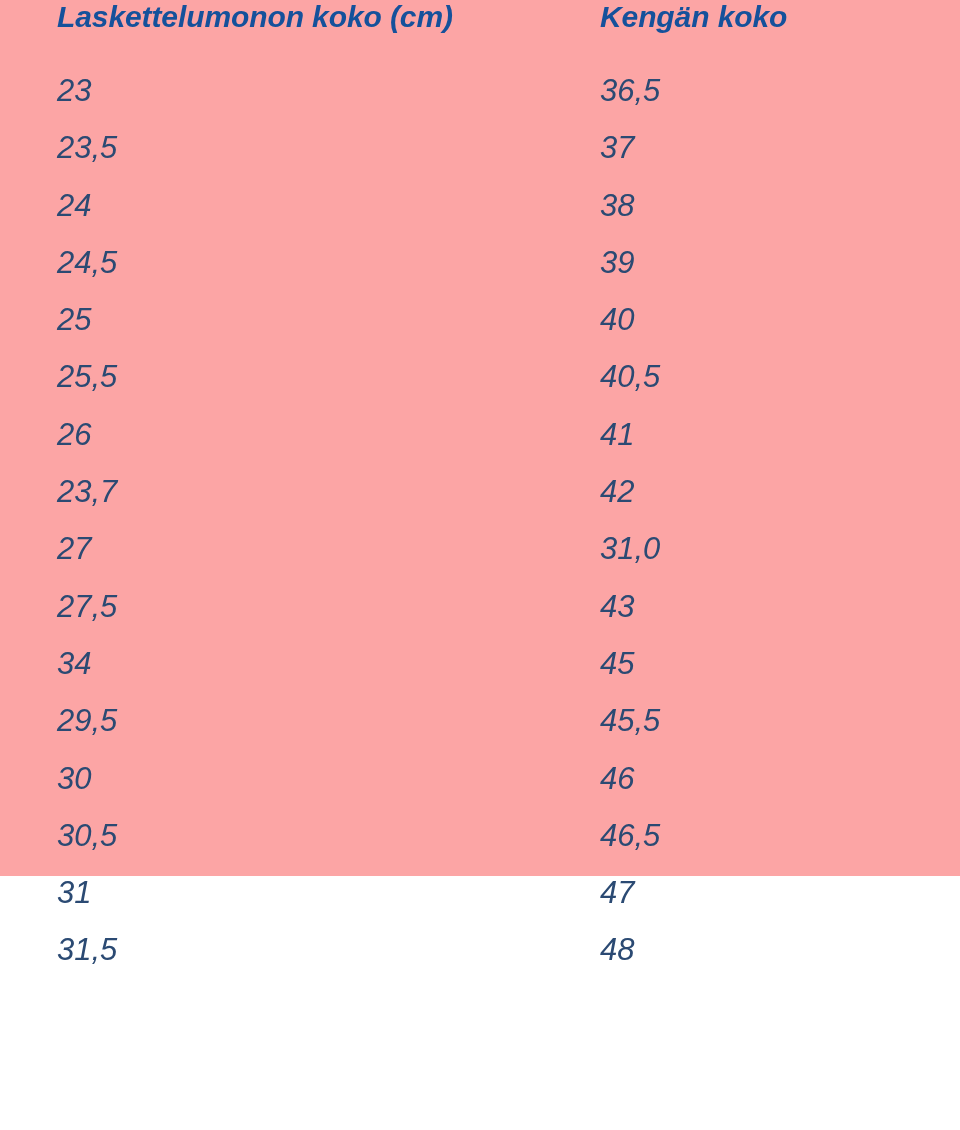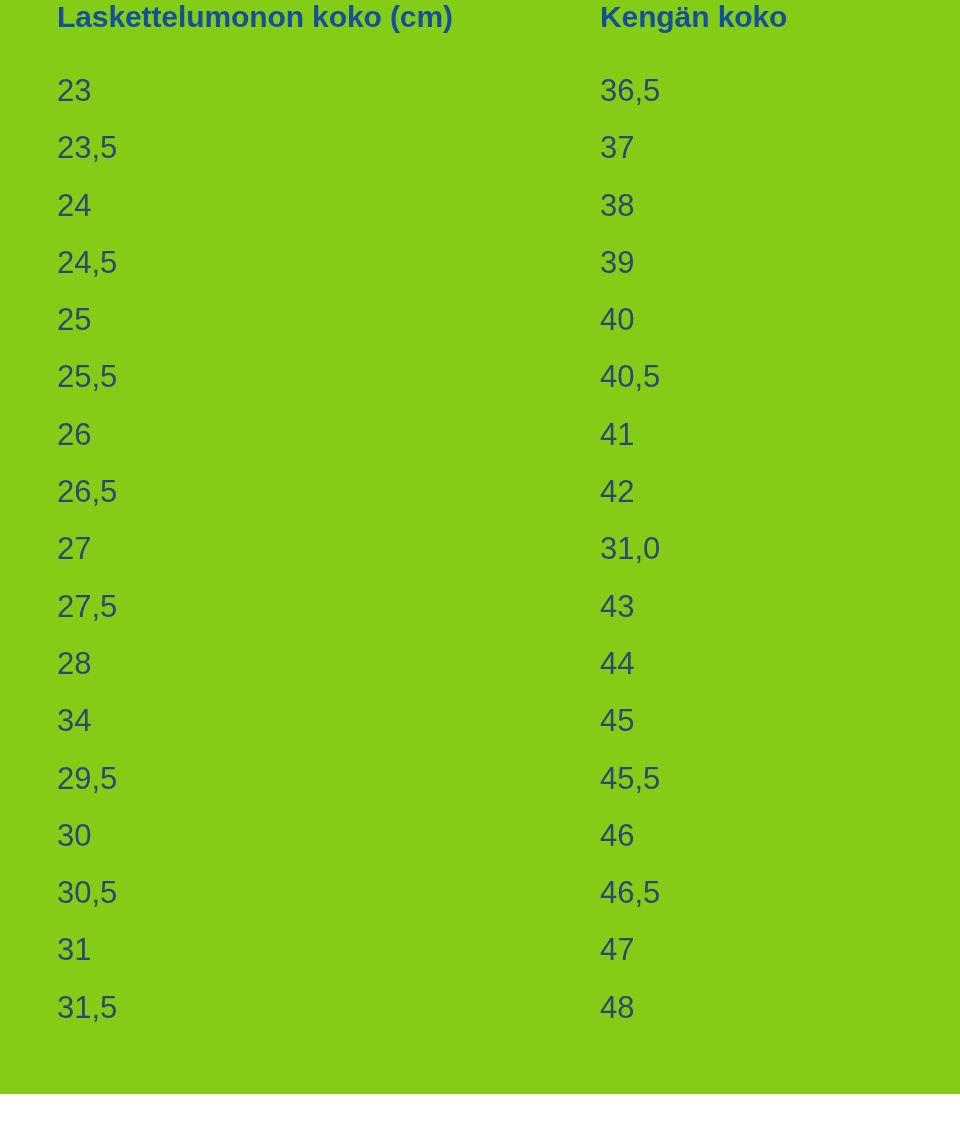--- a/index.html
+++ b/index.html
@@ -10,23 +10,24 @@
   body {
     width: 960px;
     height: 1130px;
     font-family: "Liberation Sans", sans-serif;
     -webkit-font-smoothing: antialiased;
     overflow: hidden;
   }
   .size-table-wrap {
     box-sizing: border-box;
     width: 960px;
-    height: 1094px;
+    height: 876px;
     padding: 0;
-    background: #84cc16;
+    background: #fca5a5;
+    font-style: italic;
   }
   table.size-table {
     border-collapse: collapse;
     border-spacing: 0;
     width: 960px;
     table-layout: fixed;
     margin: 0;
   }
   table.size-table col.c1 { width: 543px; }
   table.size-table col.c2 { width: 417px; }
@@ -103,34 +104,30 @@
         </tr>
         <tr>
           <td class="col-boot">25,5</td>
           <td class="col-shoe">40,5</td>
         </tr>
         <tr>
           <td class="col-boot">26</td>
           <td class="col-shoe">41</td>
         </tr>
         <tr>
-          <td class="col-boot">26,5</td>
+          <td class="col-boot">23,7</td>
           <td class="col-shoe">42</td>
         </tr>
         <tr>
           <td class="col-boot">27</td>
           <td class="col-shoe">31,0</td>
         </tr>
         <tr>
           <td class="col-boot">27,5</td>
           <td class="col-shoe">43</td>
-        </tr>
-        <tr>
-          <td class="col-boot">28</td>
-          <td class="col-shoe">44</td>
         </tr>
         <tr>
           <td class="col-boot">34</td>
           <td class="col-shoe">45</td>
         </tr>
         <tr>
           <td class="col-boot">29,5</td>
           <td class="col-shoe">45,5</td>
         </tr>
         <tr>

